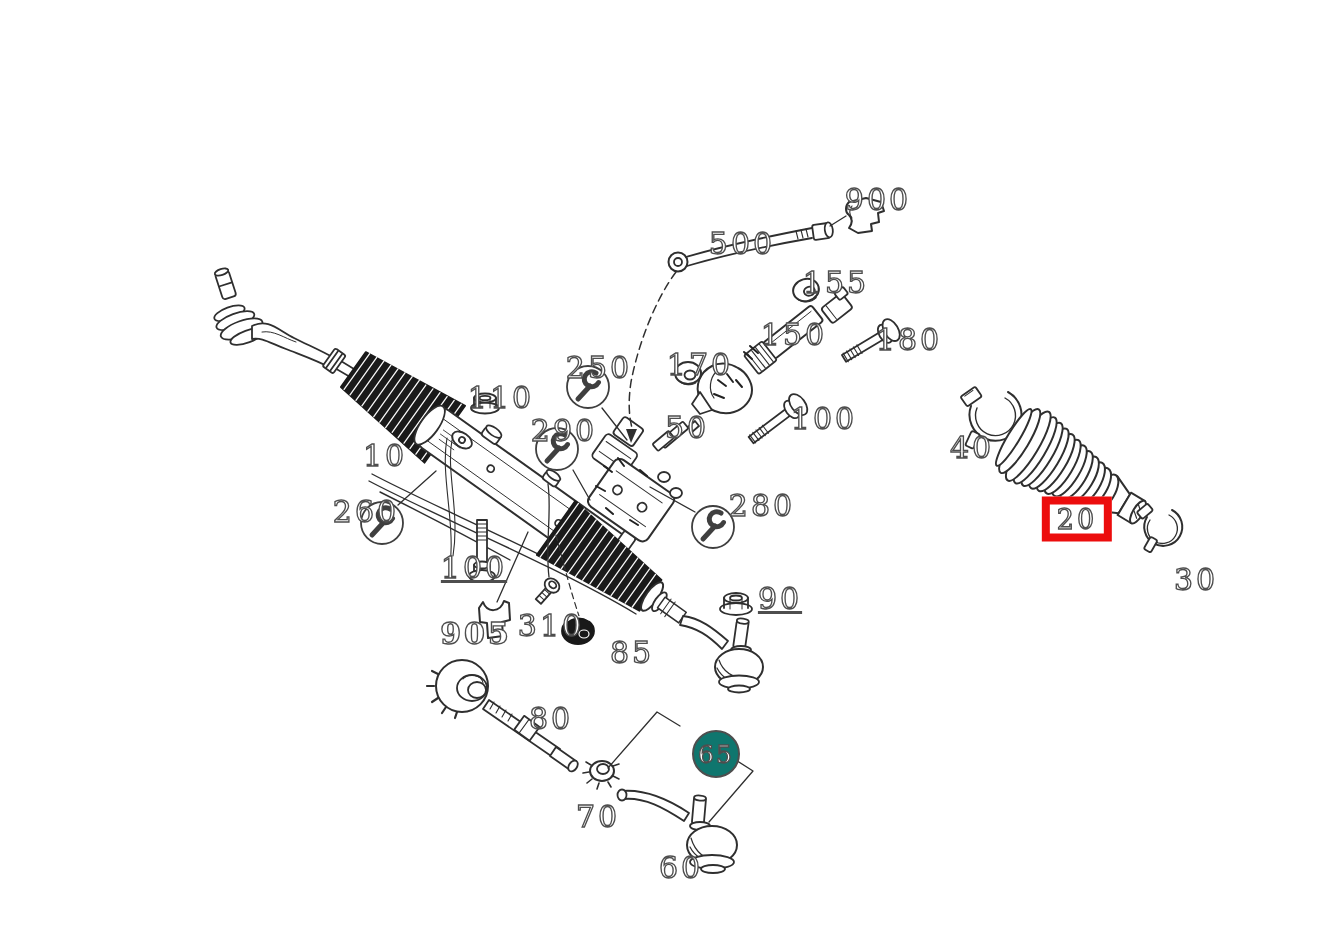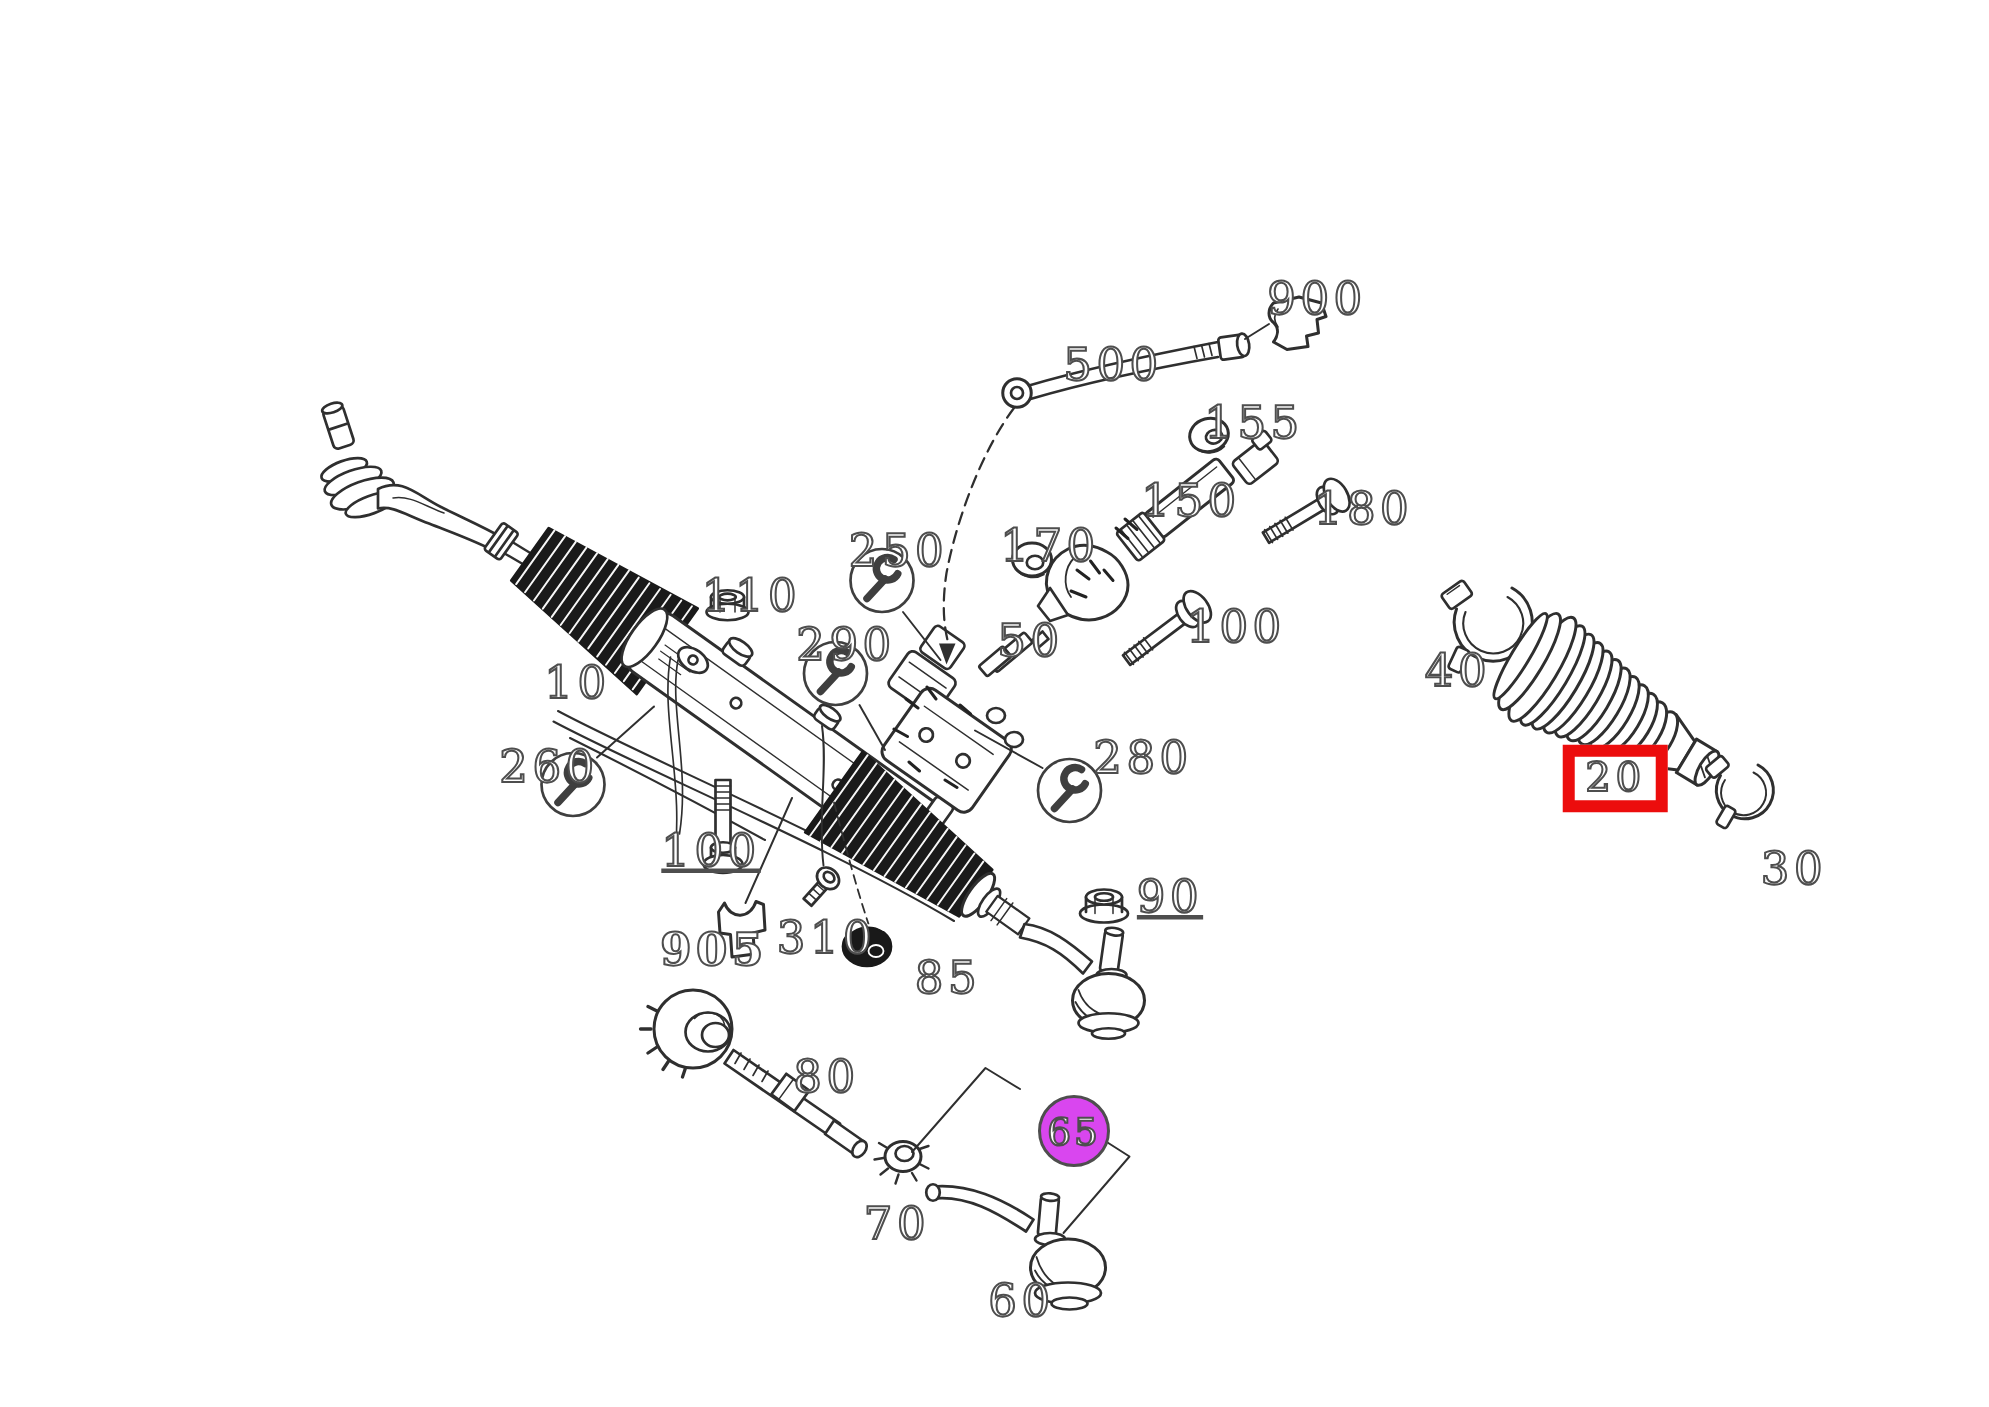--- a/index.html
+++ b/index.html
@@ -13,21 +13,21 @@
     position:absolute;transform:translate(-50%,-50%);
     font-family:"DejaVu Serif",serif;font-size:30px;letter-spacing:3px;
     white-space:nowrap;line-height:1;color:#6a6a6a;pointer-events:auto;cursor:pointer;
   }
   @supports (-webkit-text-stroke:1px #000){
     .part-label{color:#fff;-webkit-text-stroke:1.35px #4e4e4e;}
   }
   .part-label.circled{
     width:44px;height:44px;border:2px solid #4e4e4e;border-radius:50%;
     display:flex;align-items:center;justify-content:center;
-    font-size:25px;letter-spacing:2px;background:#d946ef;
+    font-size:25px;letter-spacing:2px;background:#0f766e;
   }
   .part-label.highlighted{
     border:8px solid #c4b5fd;background:#fff;padding:1px 7px;font-size:27px;
   }
 </style>
 </head>
 <body>
 
 <div id="canvas">
 

